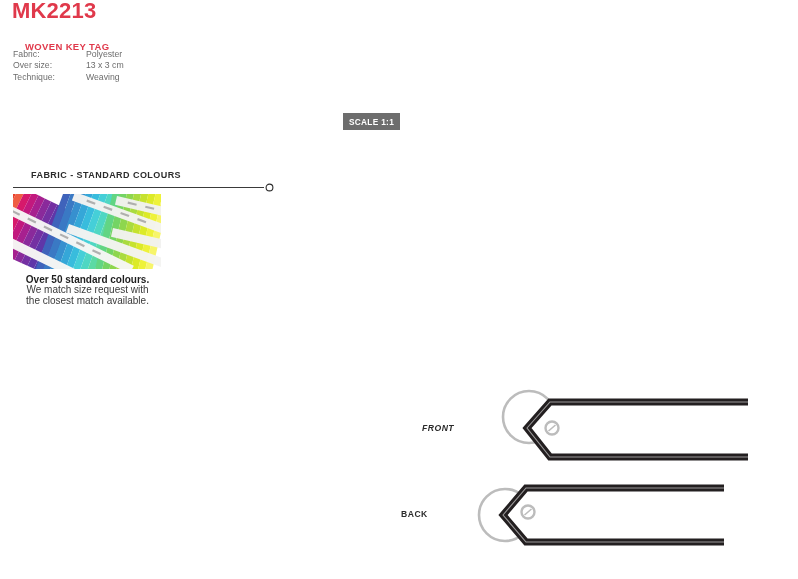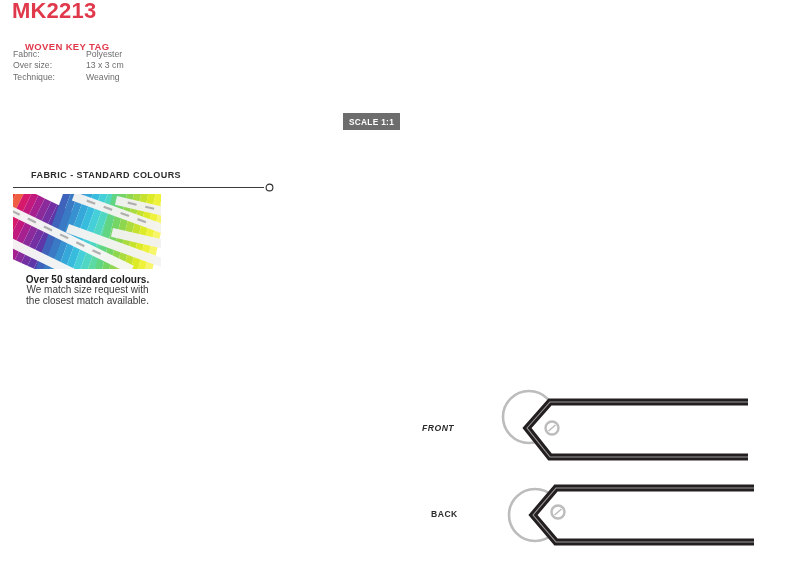--- a/index.html
+++ b/index.html
@@ -128,21 +128,21 @@
   #fabric-caption .caption-strong {
     font-weight: bold;
     color: #1f1f1f;
   }
 
   
   .tag-view {
     position: absolute;
   }
   #tag-view-front { left: 418px; top: 375px; width: 330px; height: 95px; font-style: italic; }
-  #tag-view-back  { left: 424px; top: 462px; width: 330px; height: 110px; }
+  #tag-view-back  { left: 394px; top: 462px; width: 330px; height: 110px; }
 
   .tag-label {
     position: absolute;
     font-size: 8.6px;
     font-weight: bold;
     letter-spacing: 0.5px;
     color: #2b2b2b;
     white-space: nowrap;
   }
   #tag-view-front .tag-label { left: 4px; top: 48px; }

